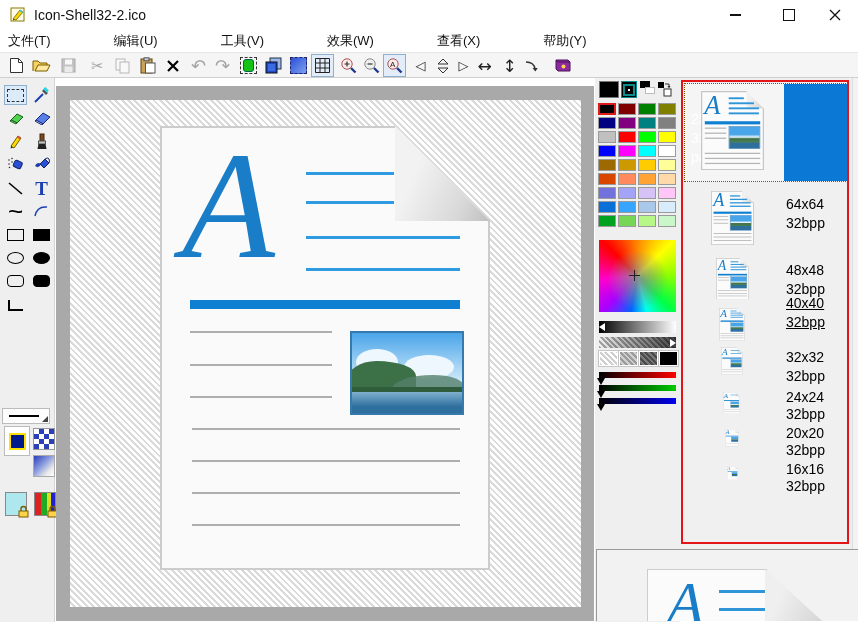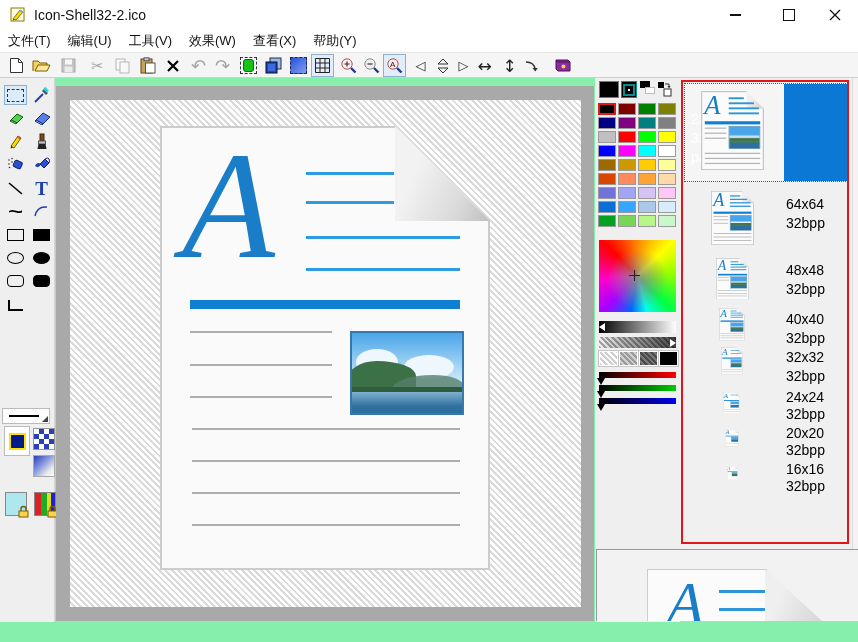--- a/index.html
+++ b/index.html
@@ -1,27 +1,27 @@
 <!DOCTYPE html>
 <html><head>
 <meta charset="utf-8">
 <style>
   html,body{margin:0;padding:0;background:#888;}
-  #window{position:relative;width:858px;height:642px;background:#86efac;overflow:hidden;
+  #window{position:relative;width:858px;height:642px;background:#ffffff;overflow:hidden;
           font-family:"Liberation Sans",sans-serif;outline:1px solid #9a9a9a;}
 
   
   #titlebar{position:absolute;left:0;top:0;width:858px;height:30px;background:#fff;}
   #app-icon{position:absolute;left:10px;top:7px;width:16px;height:16px;}
   #title-text{position:absolute;left:34px;top:7px;font-size:14px;color:#111;}
   .cap-btn{position:absolute;top:0;width:46px;height:30px;display:flex;align-items:center;justify-content:center;}
   #btn-min{left:712px;} #btn-max{left:766px;} #btn-close{left:812px;}
 
   
-  #menubar{position:absolute;left:0;top:30px;width:858px;height:22px;background:#fff;display:flex;align-items:flex-end;}
+  #menubar{position:absolute;left:0;top:30px;width:858px;height:22px;background:#fff;display:flex;align-items:flex-end;gap:46px;}
   .menu-item{padding:0 9px 0 8px;font-size:13px;color:#111;height:22px;line-height:22px;}
 
   
   #toolbar{position:absolute;left:0;top:52px;width:858px;height:26px;background:#f5f5f5;border-top:1px solid #e6e6e6;border-bottom:1px solid #cfcfcf;box-sizing:border-box;}
   .tbtn{position:absolute;top:1px;width:23px;height:23px;display:flex;align-items:center;justify-content:center;font-size:15px;color:#222;box-sizing:border-box;}
   .tbtn.pressed{border:1px solid #8fb0cc;background:#e2edf9;}
   .tbtn.disabled{opacity:.38;filter:grayscale(1);}
   .glyph{font-family:"DejaVu Sans",sans-serif;}
 
   
@@ -590,21 +590,21 @@
         <div class="db-l" style="top:18px;width:40px;"></div>
       <div class="db-l" style="top:26px;width:48px;"></div>
         <div class="db-l" style="top:34px;width:48px;"></div>
       <div class="db-rule"></div>
       <div class="db-img"></div>
       <div class="db-g" style="left:6px;top:98px;width:88px;"></div>
         <div class="db-g" style="left:6px;top:106px;width:88px;"></div>
         <div class="db-g" style="left:6px;top:114px;width:88px;"></div>
     </div>
   </div>
-  <div class="il-label" style="top:310px;">
+  <div class="il-label" style="top:294px;text-decoration:underline;">
     <div>40x40</div>
       <div>32bpp</div>
   </div>
 
   <div class="thumb" style="left:721px;top:347px;width:22px;height:28px;">
     <div class="doc-base" style="transform:scale(0.22);">
       <div class="db-page"></div>
         <div class="db-fold"></div>
         <div class="db-a">A</div>
       <div class="db-l" style="top:14px;width:40px;"></div>

